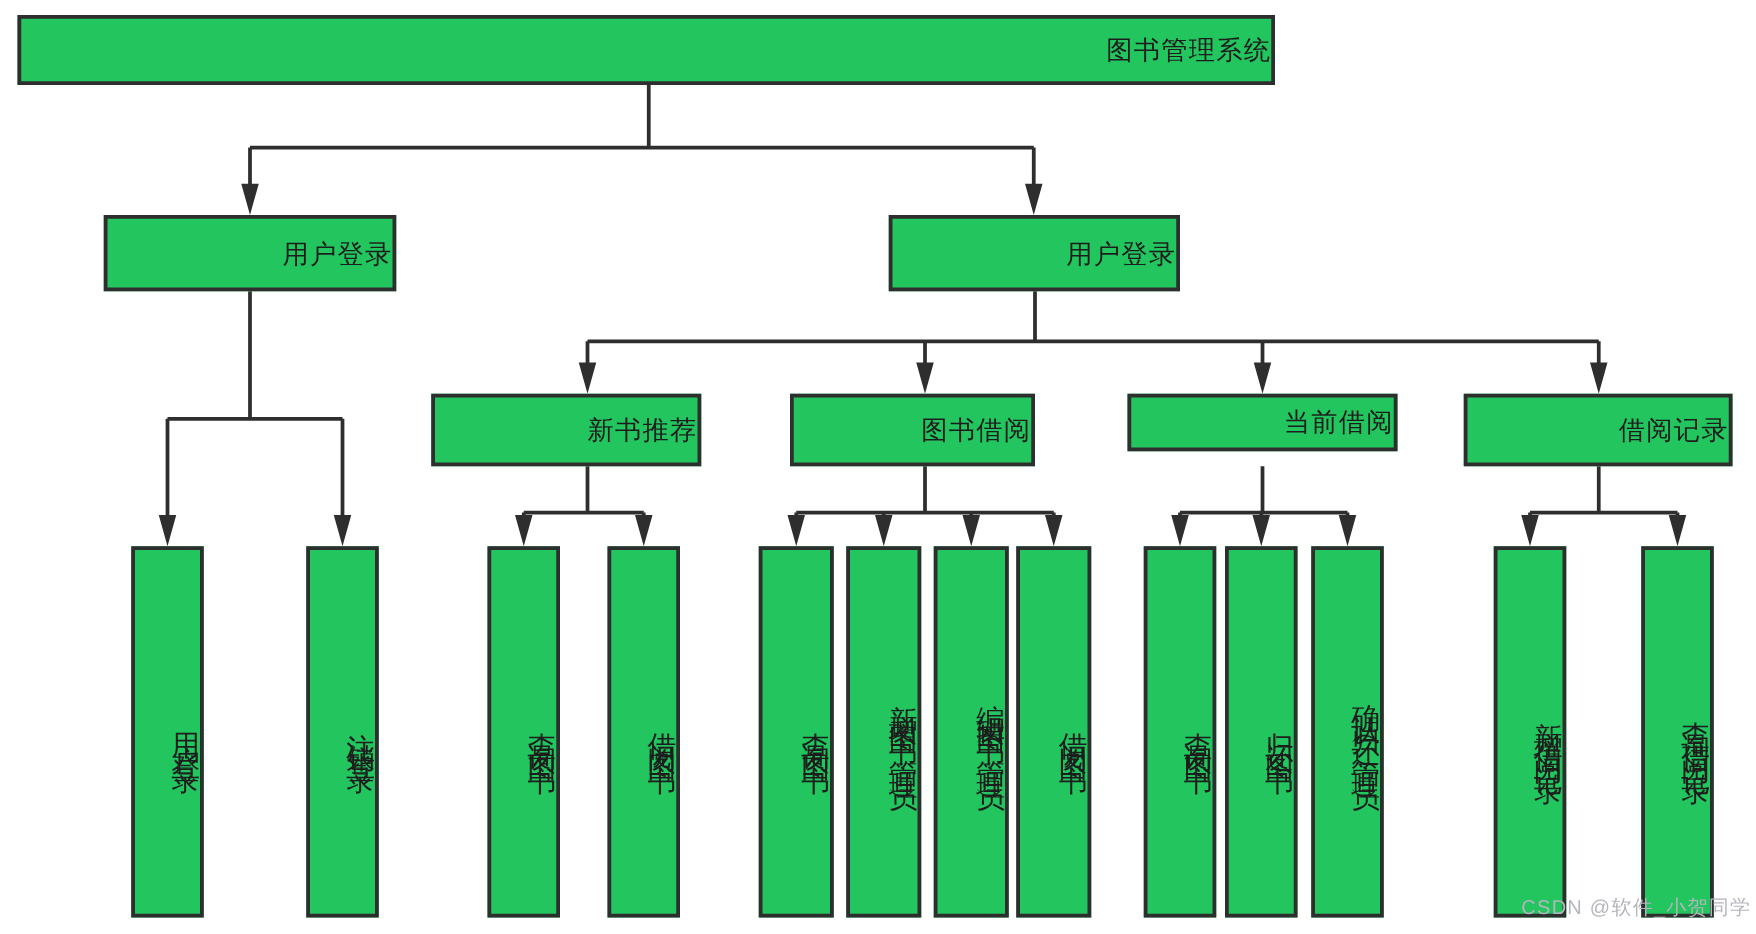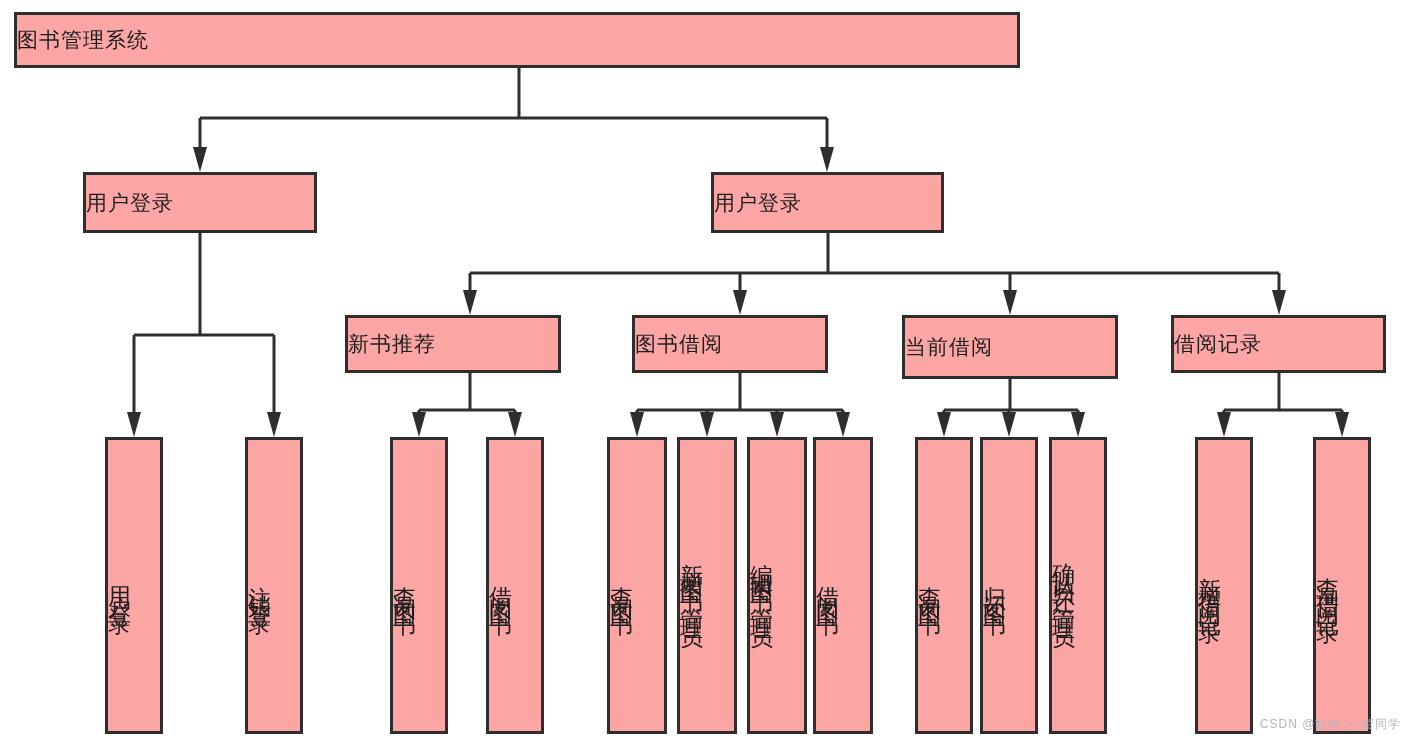--- a/index.html
+++ b/index.html
@@ -9,24 +9,24 @@
     position:relative;
     overflow:hidden;
     font-family:"Liberation Sans","DejaVu Sans",sans-serif;
   }
   #canvas{position:absolute;left:0;top:0;width:1405px;height:747px;}
   svg.connectors{position:absolute;left:0;top:0;z-index:0;}
   .node{
     position:absolute;
     box-sizing:border-box;
     border:3px solid #2e2e2e;
-    background:#fca5a5;
+    background:#22c55e;
     display:flex;
     align-items:center;
-    justify-content:flex-start;
+    justify-content:flex-end;
     z-index:1;
     color:#1d1d1d;
   }
   .hlabel{
     font-size:21px;
     letter-spacing:1px;
     white-space:nowrap;
     color:#1d1d1d;
   }
   .leaf .vtext{
@@ -37,36 +37,36 @@
     line-height:1;
     color:#1d1d1d;
     white-space:nowrap;
   }
   
   .n-root {left:14px;  top:12px;  width:1006px; height:56px;}
   .n-l2a  {left:83px;  top:172px; width:234px;  height:61px;}
   .n-l2b  {left:711px; top:172px; width:233px;  height:61px;}
   .n-l3a  {left:345px; top:315px; width:216px;  height:58px;}
   .n-l3b  {left:632px; top:315px; width:196px;  height:58px;}
-  .n-l3c  {left:902px; top:315px; width:216px;  height:64px;}
+  .n-l3c  {left:902px; top:315px; width:216px;  height:46px;}
   .n-l3d  {left:1171px;top:315px; width:215px;  height:58px;}
   
   .leaf{top:437px;height:297px;width:58px;}
   .n-g1a{left:105px;}  .n-g1b{left:245px;}
   .n-g2a{left:390px;}  .n-g2b{left:486px;}
   .n-g3a{left:607px;width:60px;} .n-g3b{left:677px;width:60px;}
   .n-g3c{left:747px;width:60px;} .n-g3d{left:813px;width:60px;}
   .n-g4a{left:915px;}  .n-g4b{left:980px;}  .n-g4c{left:1049px;}
   .n-g5a{left:1195px;} .n-g5b{left:1313px;}
   .watermark{
     position:absolute;
     right:4px;
     top:716px;
     z-index:3;
-    font-size:12px;
+    font-size:16px;
     letter-spacing:1px;
     color:#b5b5bd;
     white-space:nowrap;
   }
 </style>
 </head>
 <body>
 
 <div id="canvas">
 

